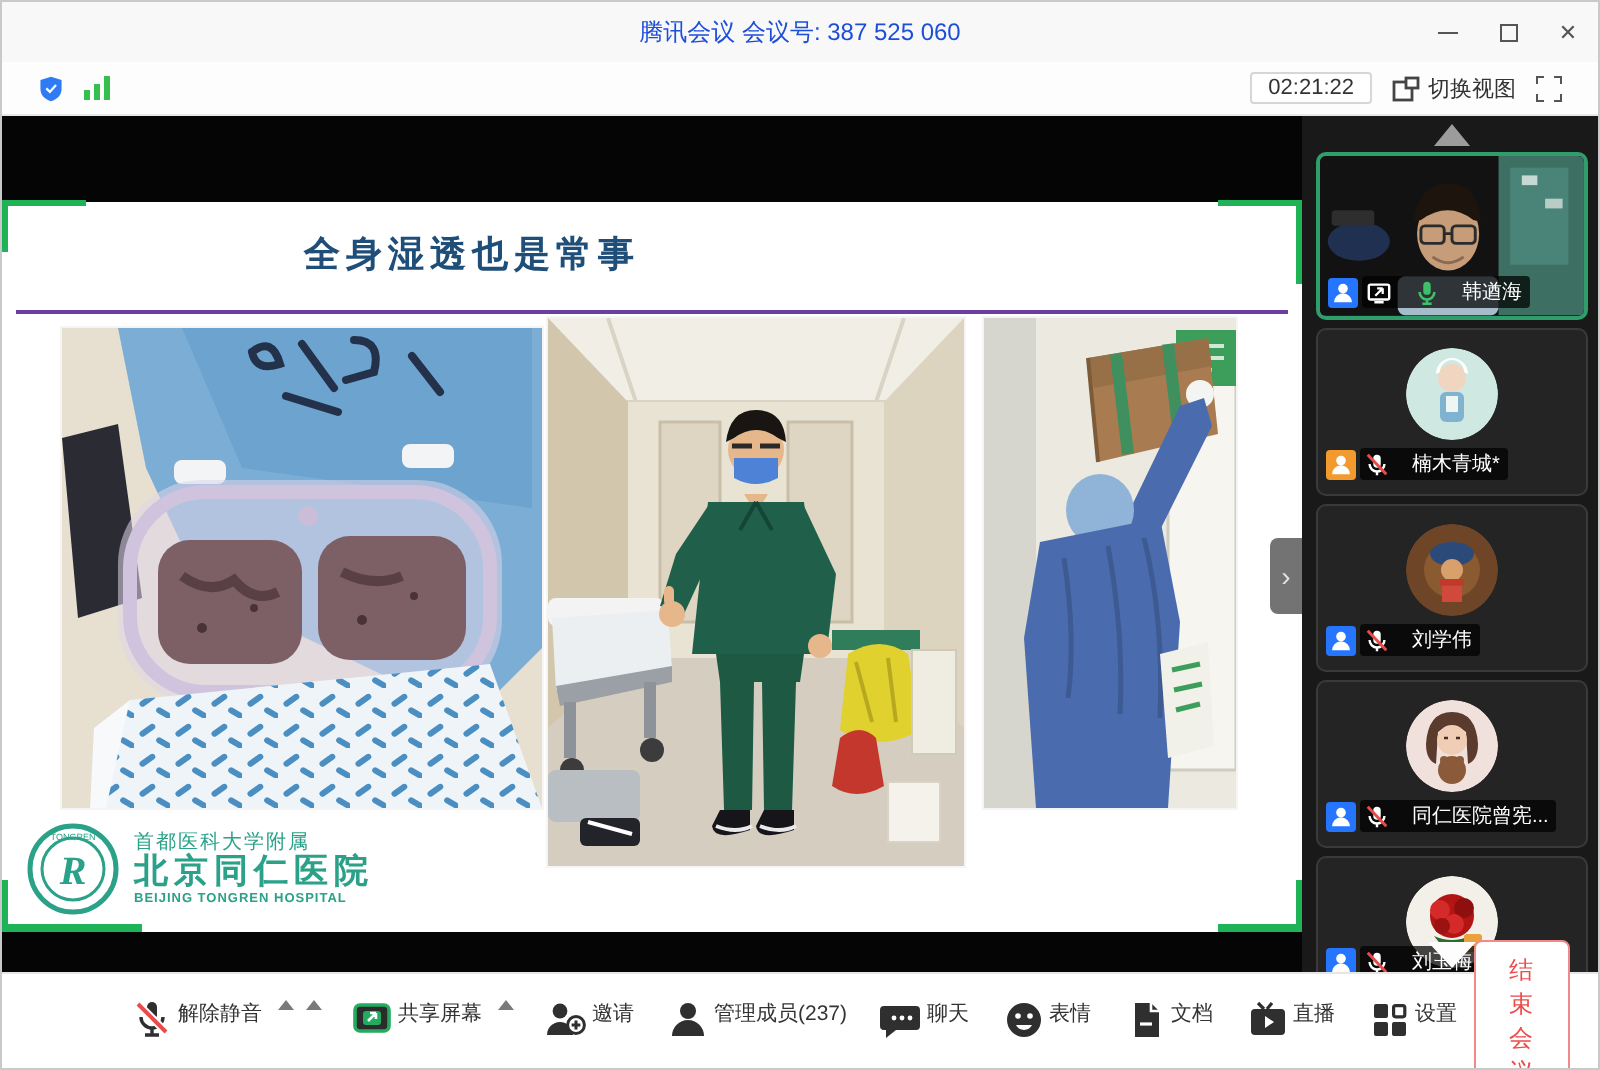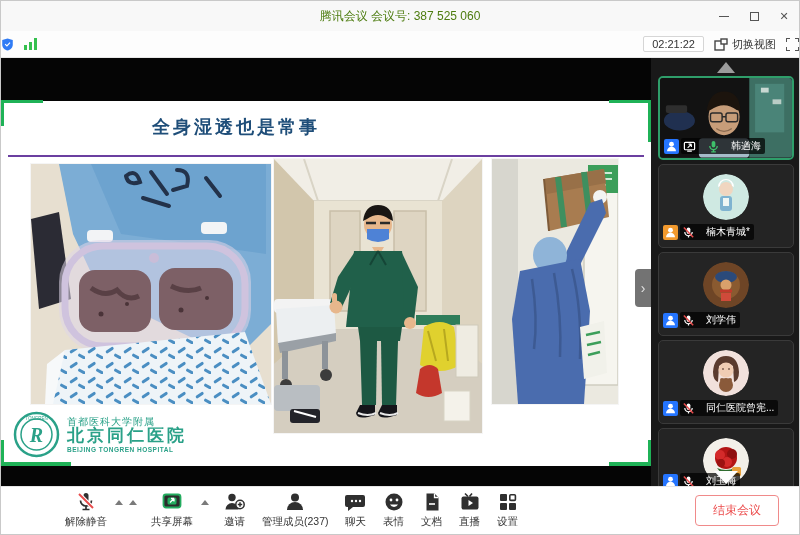--- a/index.html
+++ b/index.html
@@ -4,31 +4,31 @@
 <style>
   * { margin:0; padding:0; box-sizing:border-box; }
   html,body { width:800px; height:535px; overflow:hidden; background:#ddd;
               font-family:"Liberation Sans", sans-serif; }
   .window { position:relative; width:800px; height:535px; background:#fff;
             border:1px solid #c9c9c9; overflow:hidden; }
 
   
   .titlebar { position:absolute; top:0; left:0; right:0; height:30px;
               background:#f8f8f8; display:flex; align-items:center; }
-  .titlebar .title { flex:1; text-align:center; font-size:12px; color:#4d7c0f; }
+  .titlebar .title { flex:1; text-align:center; font-size:12px; color:#1d4ed8; }
   .win-controls { position:absolute; right:0; top:0; height:30px; display:flex; }
   .win-btn { width:30px; height:30px; display:flex; align-items:center;
              justify-content:center; color:#555; font-size:11px; cursor:default; }
   .min-glyph { width:10px; height:1px; background:#555; display:inline-block; }
   .max-glyph { width:9px; height:9px; border:1px solid #555; display:inline-block; }
 
   
   .statusbar { position:absolute; top:30px; left:0; right:0; height:27px;
                background:#fdfdfd; border-bottom:1px solid #e8e8e8;
-               display:flex; align-items:center; padding:0 0; }
+               display:flex; align-items:center; padding:0 18px; }
   .statusbar .left { display:flex; align-items:center; gap:9px; }
   .statusbar .right { margin-left:auto; display:flex; align-items:center; gap:10px; }
   .timer-box { border:1px solid #d6d6d6; border-radius:2px; padding:1px 8px;
                font-size:11px; color:#333; background:#fff; }
   .switch-view { display:flex; align-items:center; gap:4px; font-size:11px; color:#333;font-family:Liberation Serif, serif; }
   .fs-icon { position:relative; width:13px; height:13px; }
   .fs-icon i { position:absolute; width:4px; height:4px; border:1.5px solid #555; }
   .fs-icon .tl { top:0; left:0; border-right:none; border-bottom:none; }
   .fs-icon .tr { top:0; right:0; border-left:none; border-bottom:none; }
   .fs-icon .bl { bottom:0; left:0; border-right:none; border-top:none; }
@@ -90,21 +90,21 @@
              align-items:center; justify-content:center; flex:0 0 auto; }
   .badge-pill { display:flex; align-items:center; gap:11px; background:rgba(0,0,0,0.72);
                 border-radius:2px; padding:1px 4px 1px 2px; height:16px; }
   .badge-pill .nm { color:#fff; font-size:10px; white-space:nowrap; max-width:86px;
                     overflow:hidden; text-overflow:clip; }
   .mini { width:13px; height:13px; flex:0 0 auto; }
 
   
   .toolbar { position:absolute; bottom:0; left:0; right:0; height:48px; background:#fff;
              border-top:1px solid #e6e6e6; display:flex; align-items:center; padding-left:56px; }
-  .tb-item { display:flex; flex-direction:column; align-items:center; justify-content:center;
+  .tb-item { display:flex; flex-direction:row; align-items:flex-start; justify-content:center;
              gap:2px; cursor:pointer; padding:0 8px; }
   .tb-item .lbl { font-size:10.5px; color:#333; white-space:nowrap; }
   .tb-ico { height:21px; display:flex; align-items:flex-end; }
   .caret { width:0; height:0; border-left:4.5px solid transparent; border-right:4.5px solid transparent;
            border-bottom:5px solid #7a7a7a; margin:0 6px 16px 0; cursor:pointer; flex:0 0 auto; }
   .end-btn { margin-left:auto; margin-right:20px; padding:6px 17px; font-size:12px;
              color:#ec4c4c; border:1px solid #f08a8a; border-radius:4px; background:#fff; cursor:pointer; }
 </style>
 </head>
 <body>

